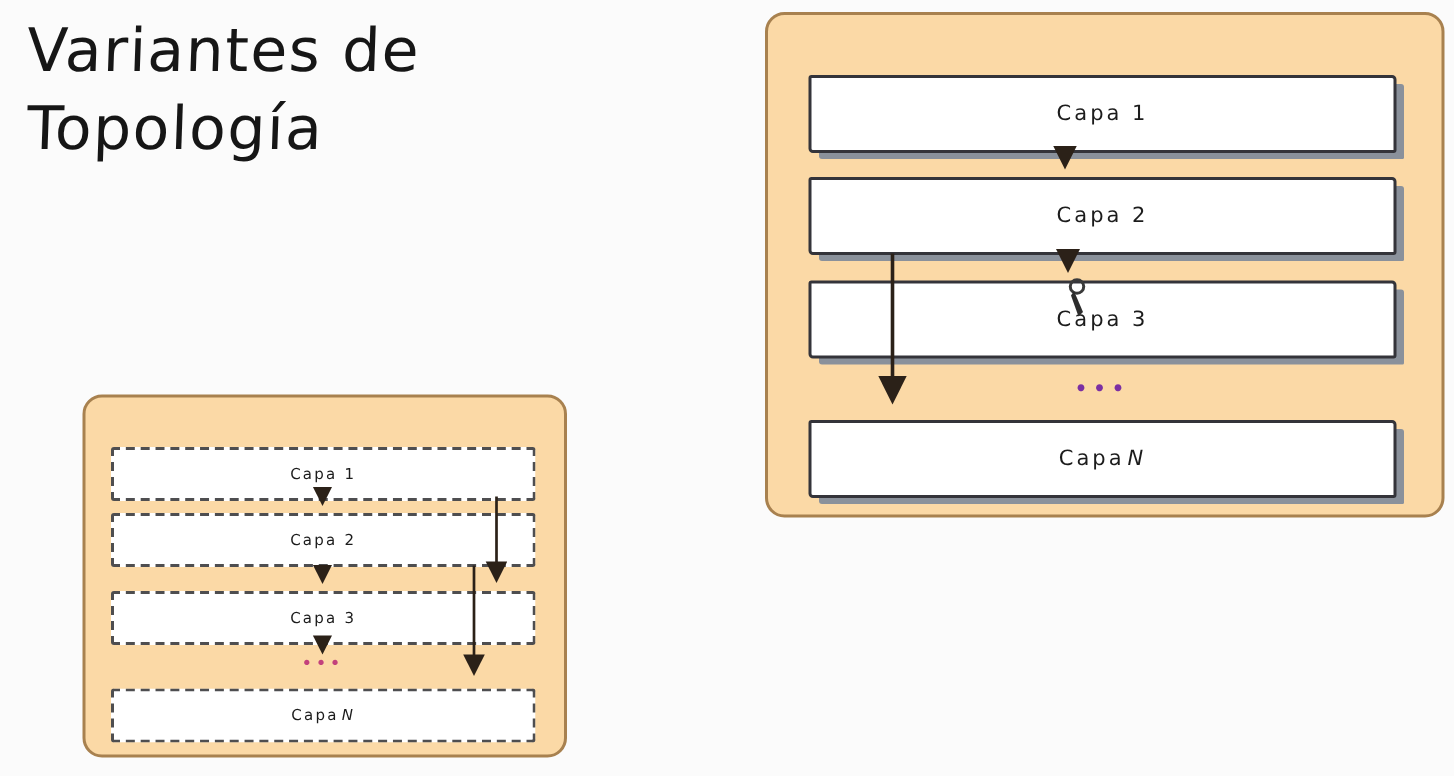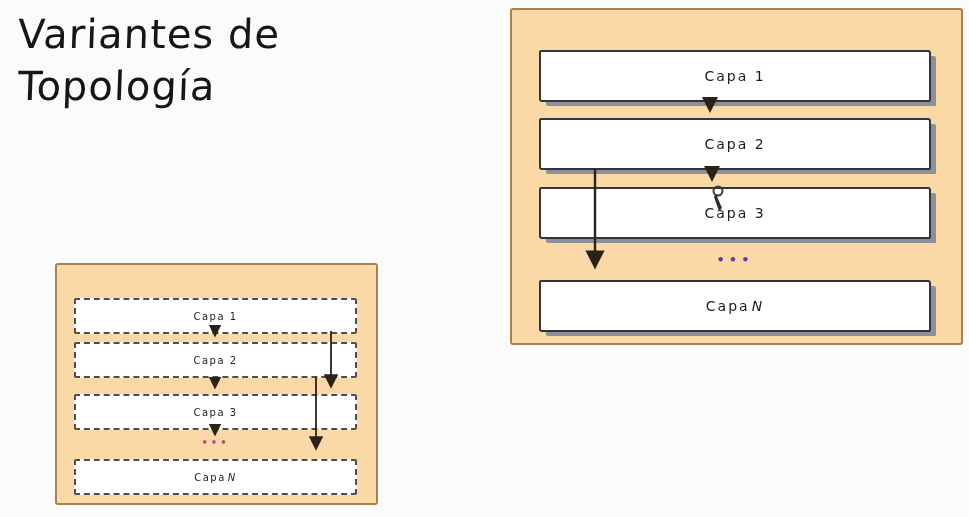--- a/index.html
+++ b/index.html
@@ -18,21 +18,21 @@
     color:#161616;letter-spacing:1px;
     font-weight:500;
   }
   .page-title .tline{display:block;transform:skewX(-2deg);}
 
   
   .panel{
     position:absolute;
     background:var(--panel-fill,#fbd9a6);
     border:2px solid var(--panel-border,#a8814f);
-    border-radius:3px;
+    border-radius:13px;
     box-sizing:border-box;
   }
   .panel-right{left:510px;top:8px;width:453px;height:337px;}
   .panel-left{left:55px;top:263px;width:323px;height:242px;}
 
   
   .layer-solid{
     position:absolute;left:27px;width:392px;height:52px;
     background:#ffffff;
     border:2px solid var(--box-border,#34343a);

